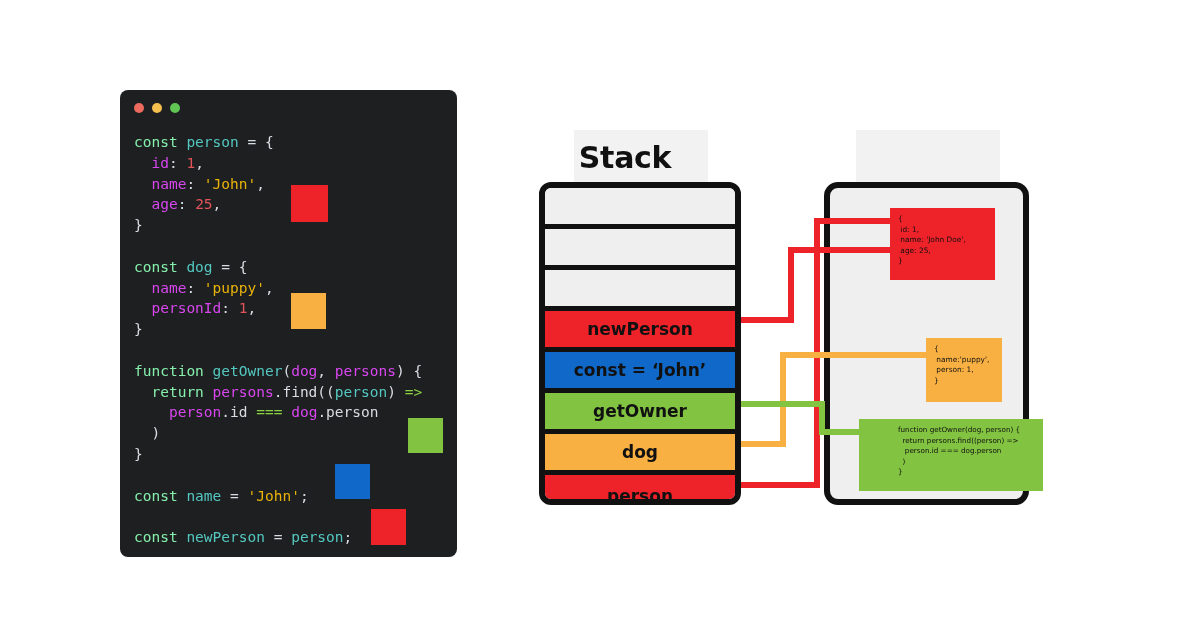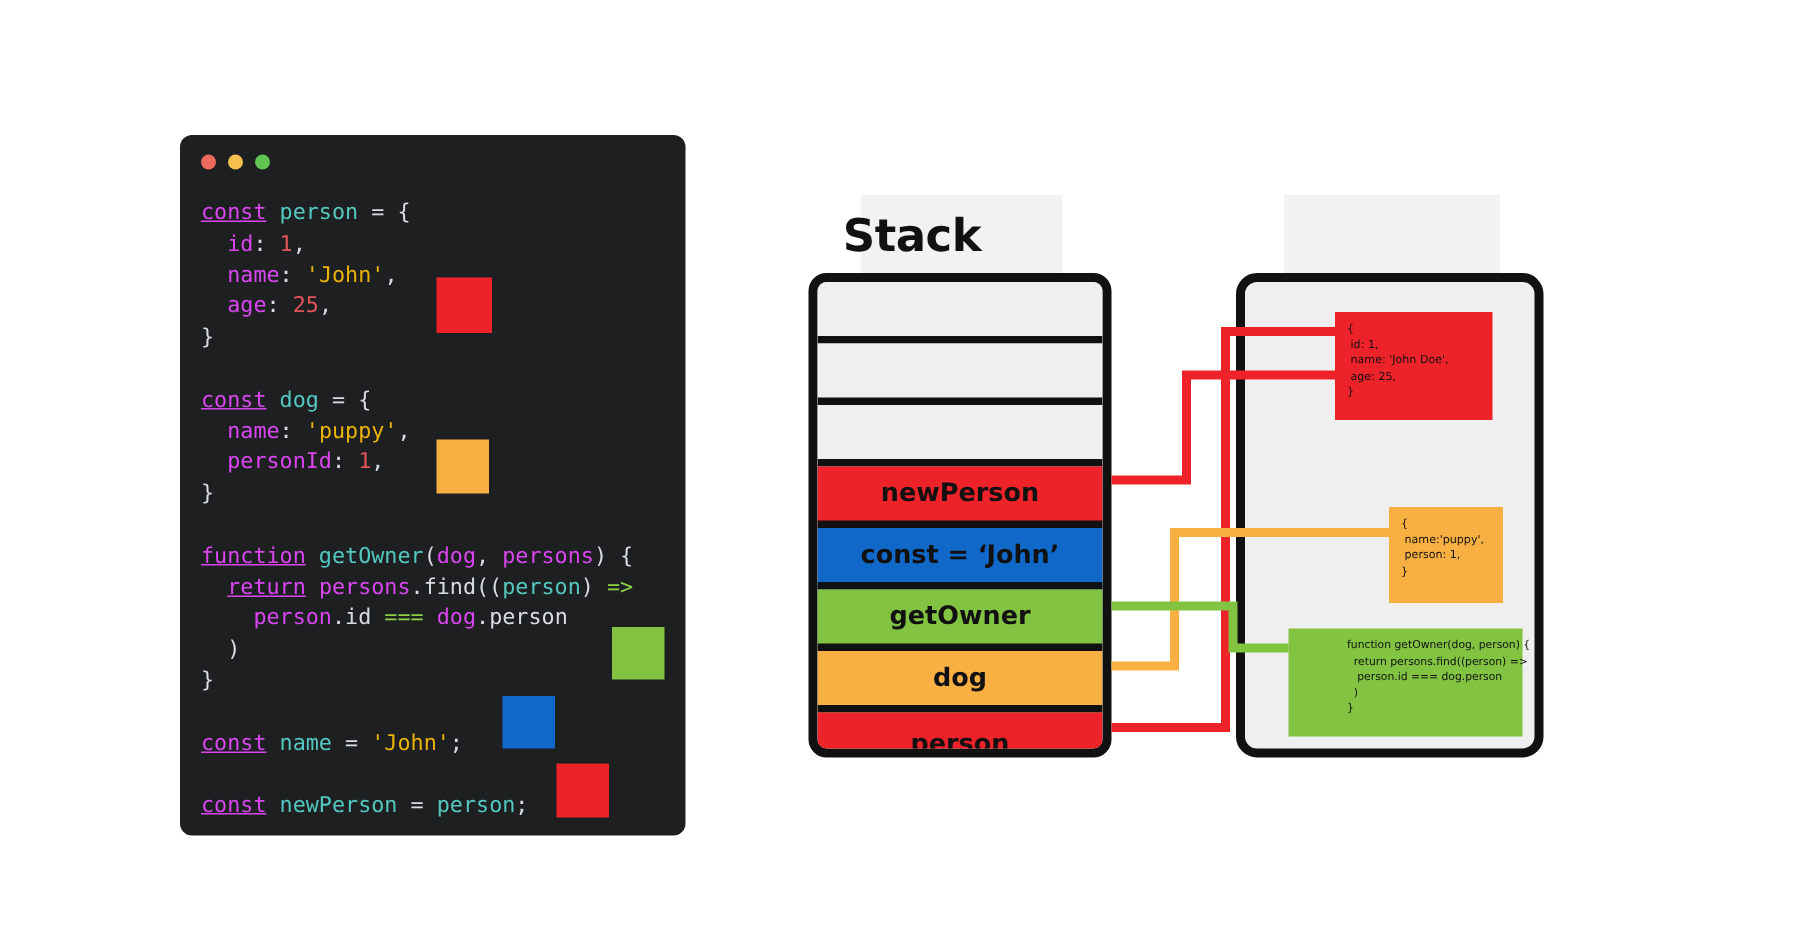--- a/index.html
+++ b/index.html
@@ -48,21 +48,21 @@
     left: 14px;
     top: 42px;
     right: 0;
     font-family: "DejaVu Sans Mono", "Liberation Mono", monospace;
     font-size: 14.5px;
     line-height: 20.8px;
     white-space: pre;
     color: #c8ccd4;
   }
   #code .line { height: 20.8px; }
-  .kw   { color: #d946ef; text-decoration: underline; }   
+  .kw   { color: #86efac; }   
   .id   { color: #54c8c0; }   
   .prop { color: #d946ef; }   
   .num  { color: #e0545a; }   
   .str  { color: #eab308; }   
   .op   { color: #8bd143; }   
   .pun  { color: #d8dce3; }   
 
   
   .swatch { position: absolute; }
   #sw-red1    { left: 171px; top: 95px;  width: 37px; height: 37px; background: #ee2229; }
@@ -87,21 +87,21 @@
 
   .panel-title {
     position: absolute;
     font-family: "DejaVu Sans", sans-serif;
     font-weight: bold;
     font-size: 30px;
     color: #111111;
     text-align: center;
     letter-spacing: -0.3px;
   }
-  #stack-title { left: 528px; top: 140px; width: 160px; text-align: center; }
+  #stack-title { left: 545px; top: 140px; width: 160px; text-align: center; }
   #heap-title  { left: 845px; top: 140px; width: 160px; }
 
   
   #stack-box {
     position: absolute;
     left: 539px;
     top: 182px;
     width: 202px;
     height: 323px;
     background: #efefef;
@@ -157,21 +157,21 @@
     width: 105px; height: 72px;
     background: #ee2229;
   }
   #heap-dog {
     left: 926px; top: 338px;
     width: 76px; height: 64px;
     background: #f9b042;
   }
   #heap-fn {
     left: 859px; top: 419px;
-    width: 156px; height: 72px;
+    width: 184px; height: 72px;
     background: #82c341;
     font-size: 7.2px;
     line-height: 10.5px;
     padding-left: 39px;
   }
 
   
   #connectors {
     position: absolute;
     left: 0; top: 0;

